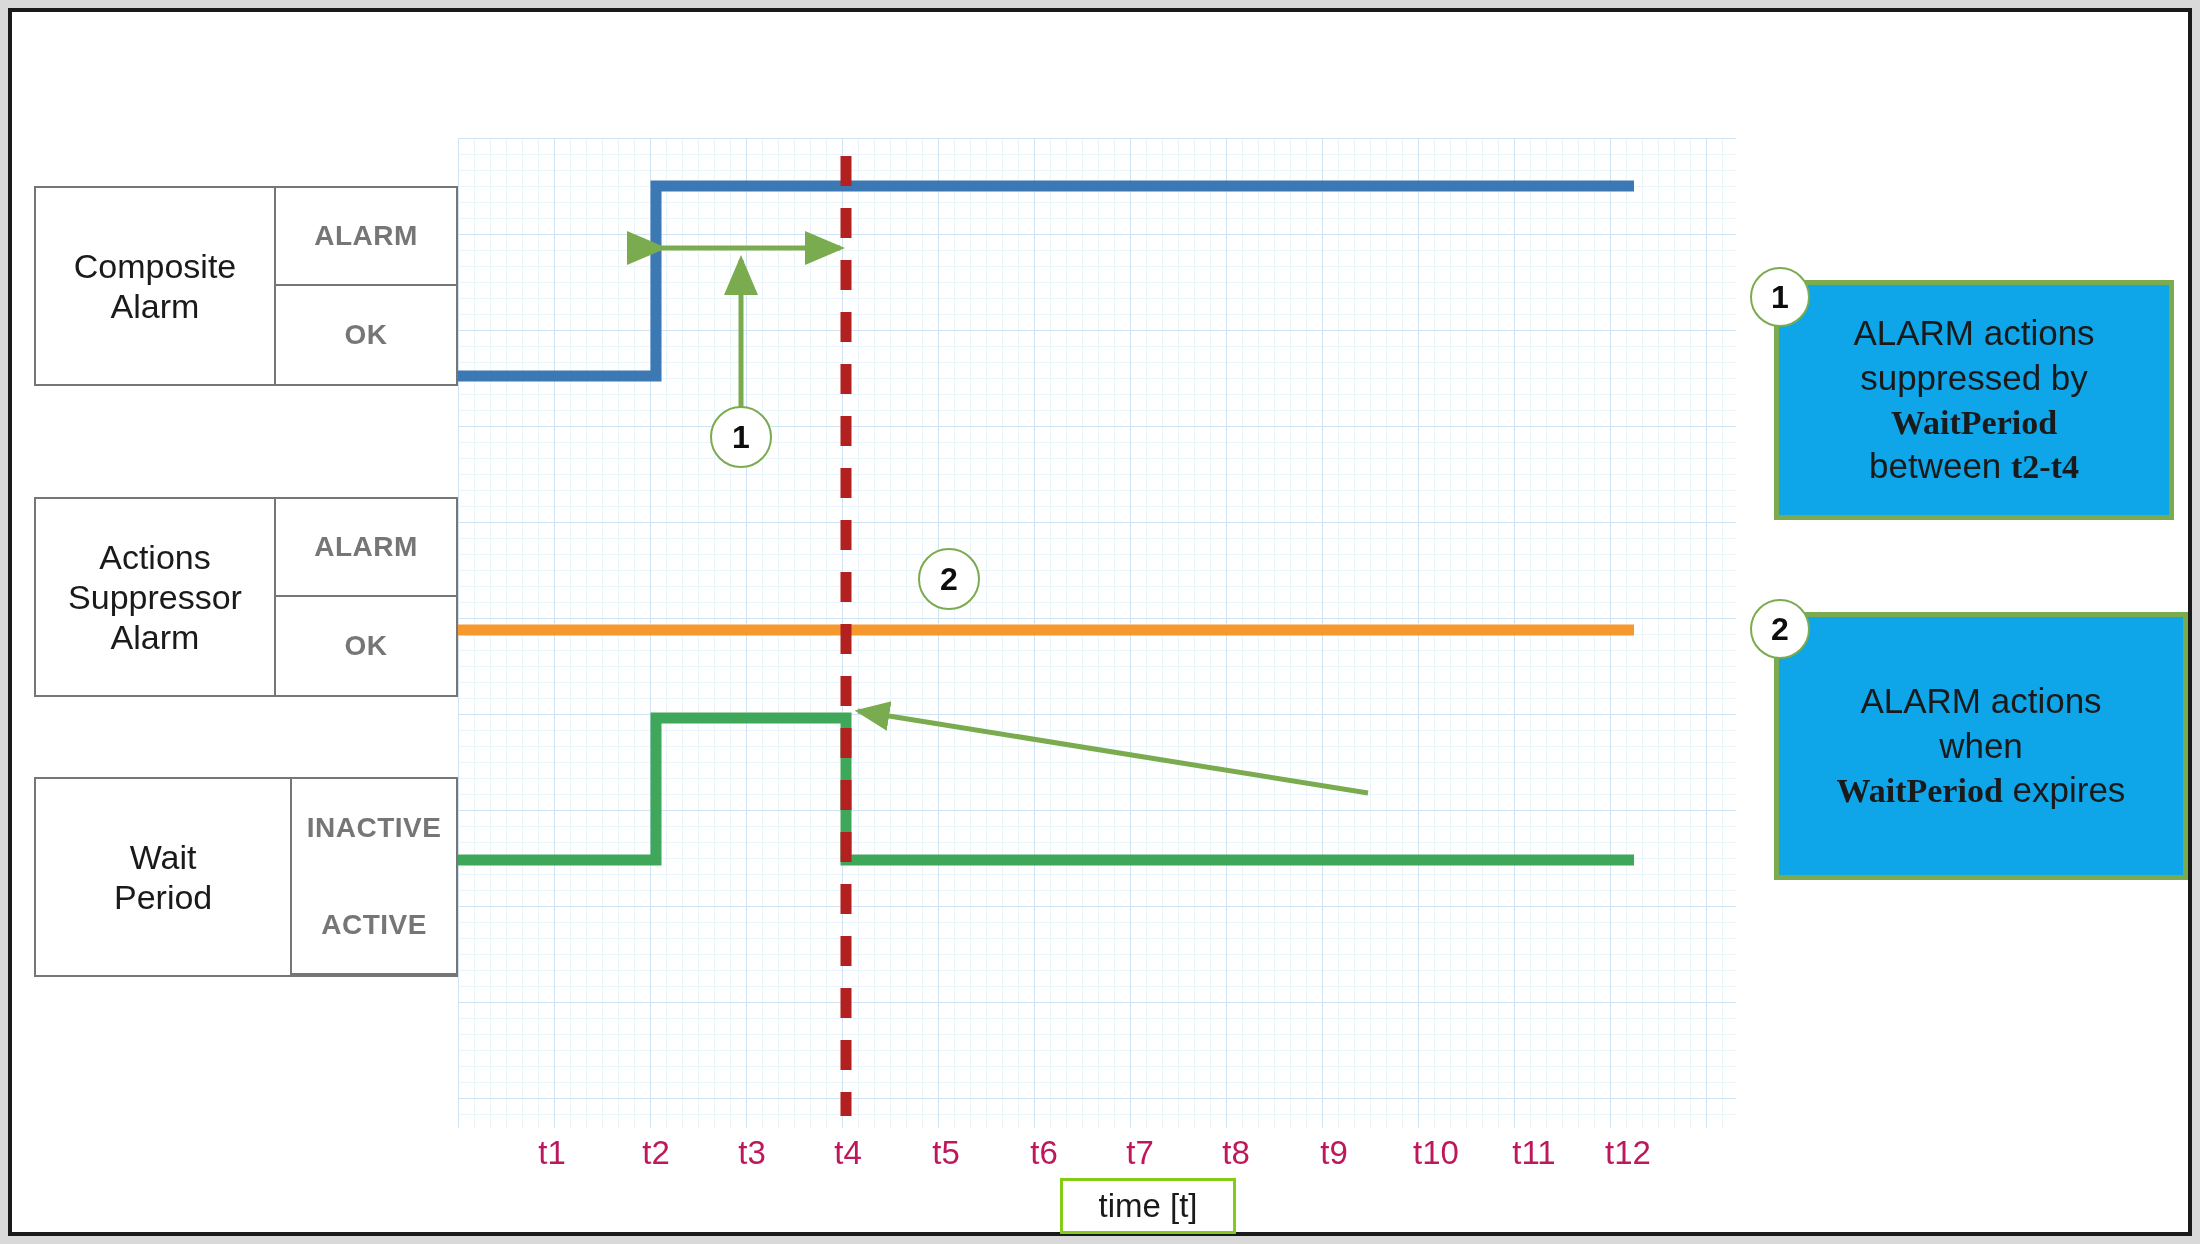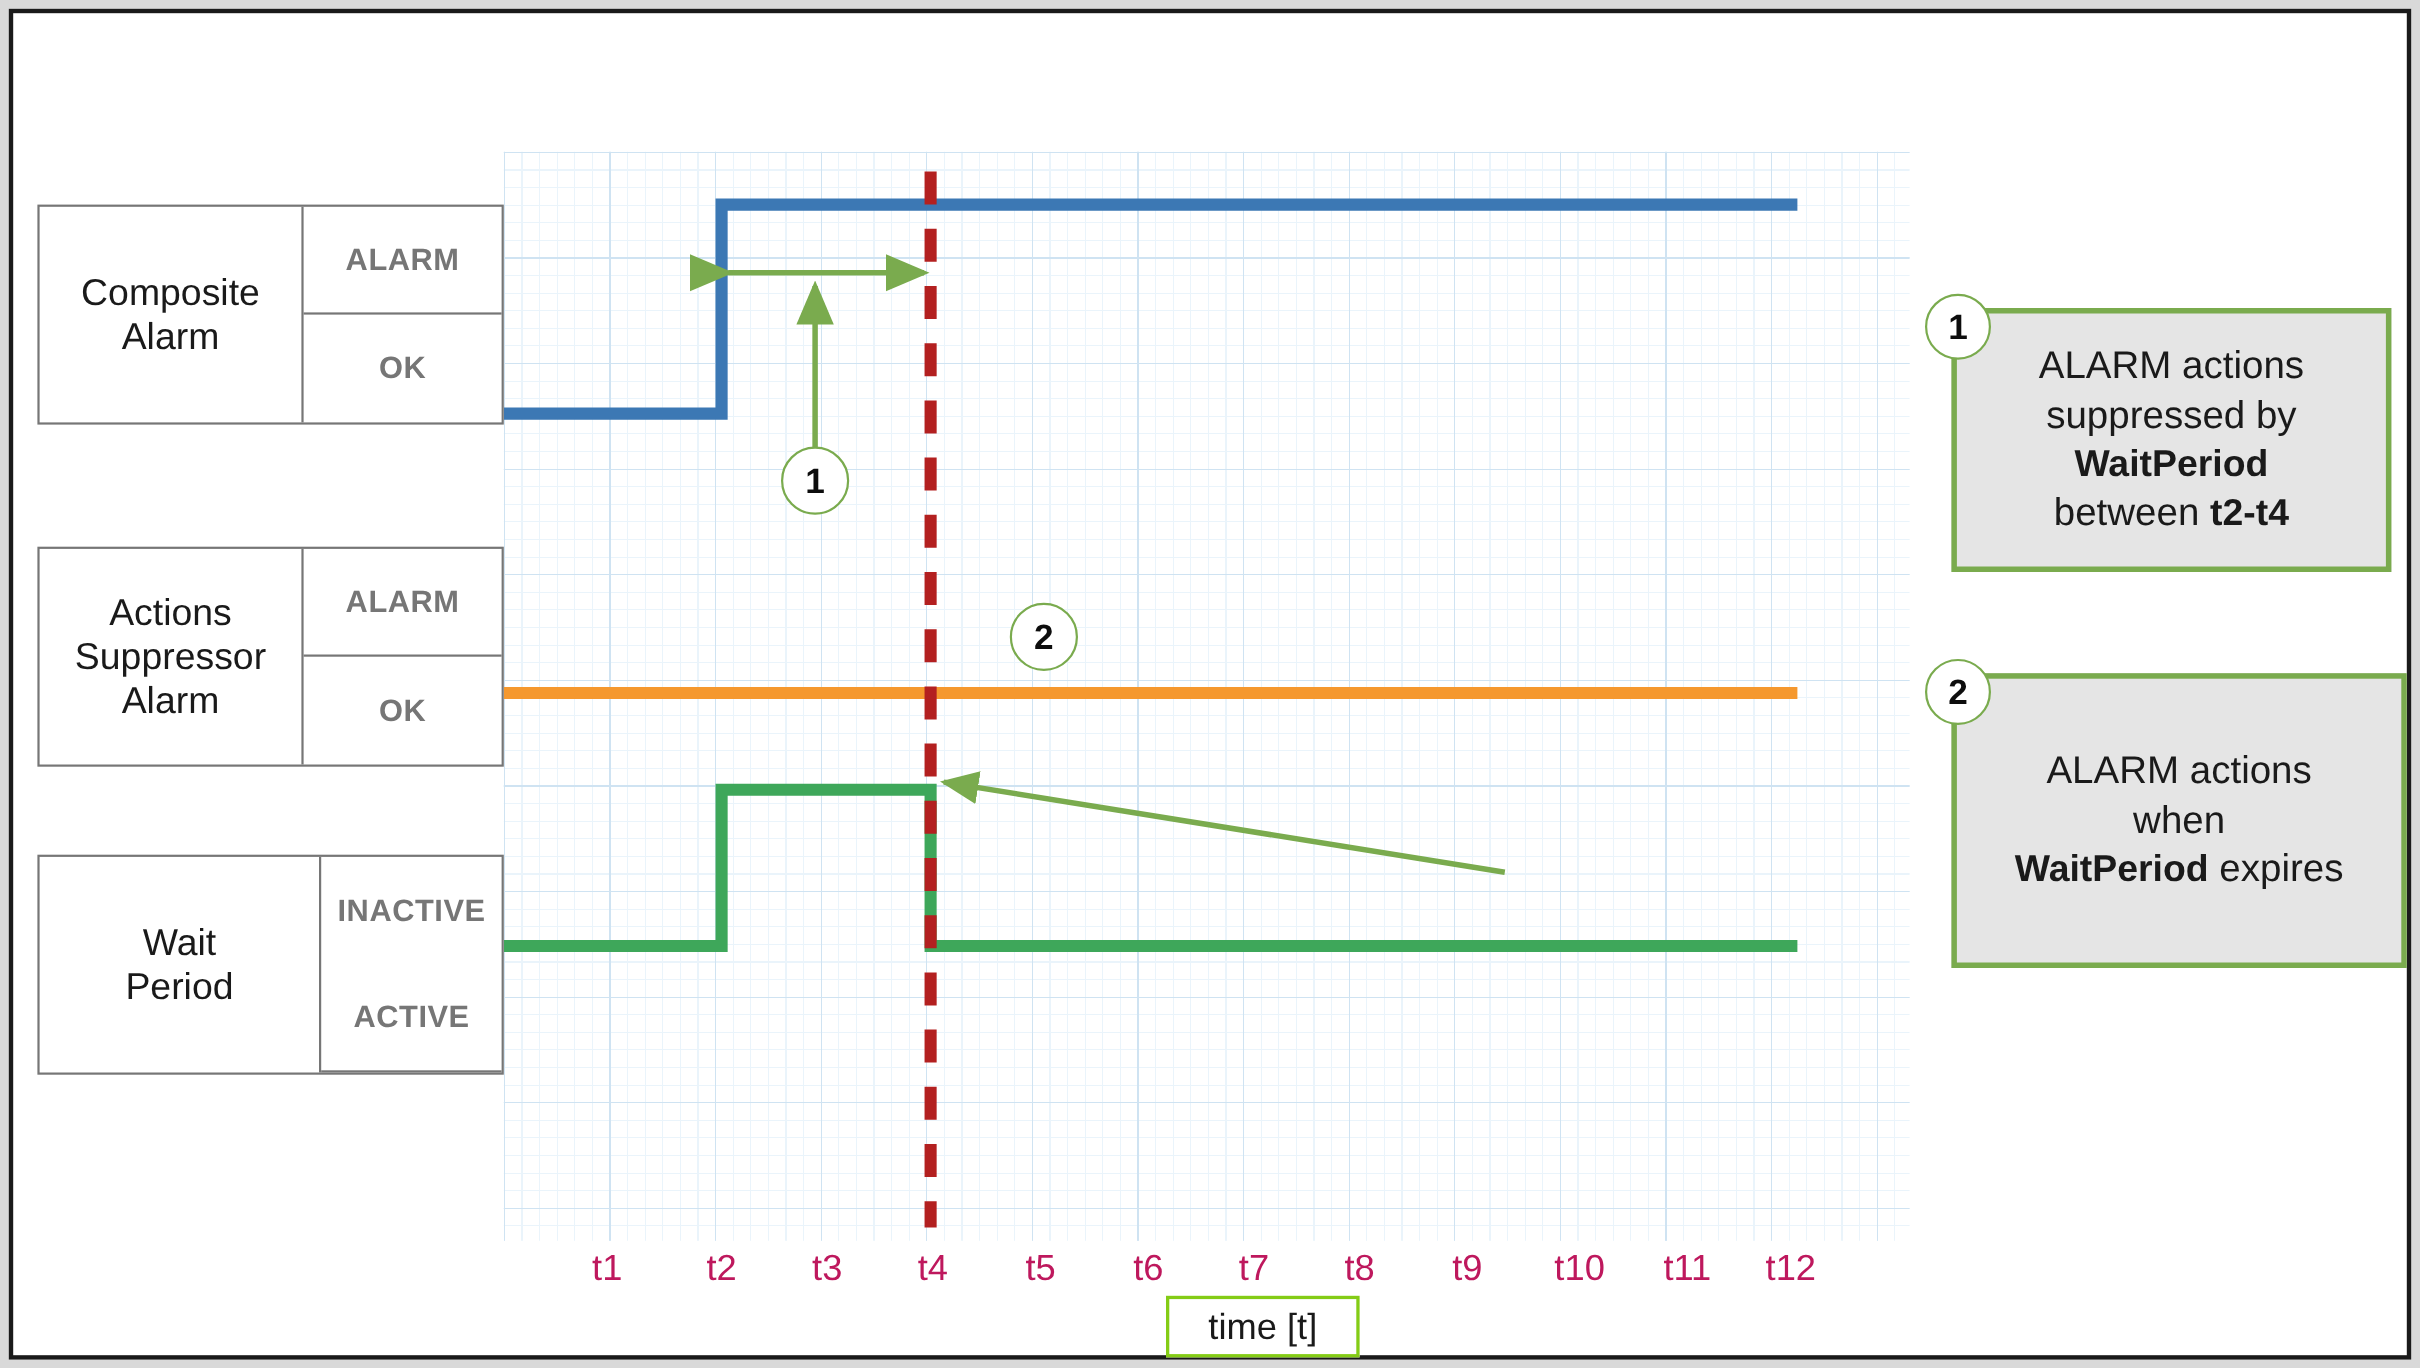--- a/index.html
+++ b/index.html
@@ -104,31 +104,31 @@
     background: #ffffff;
     display: flex; align-items: center; justify-content: center;
     font-size: 32px; font-weight: bold; color: #0d0d0d;
     z-index: 6;
   }
 
   
   .callout {
     position: absolute;
     border: 5px solid #7aab4e;
-    background: #e5e5e5;
+    background: #0ea5e9;
     display: flex; flex-direction: column;
     align-items: center; justify-content: center;
     text-align: center;
     padding: 14px 22px;
     font-size: 35px;
     color: #1a1a1a;
     line-height: 1.28;
   }
   .callout .mono {
-    font-family: Liberation Sans, sans-serif;
+    font-family: Liberation Serif, serif;
     font-weight: bold;
     font-size: 34px;
   }
   #callout-1 { left: 1762px; top: 268px; width: 400px; height: 240px; }
   #callout-2 { left: 1762px; top: 600px; width: 414px; height: 268px; }
   .callout-badge {
     position: absolute;
     width: 60px; height: 60px;
     border-radius: 50%;
     border: 2.5px solid #7aab4e;

